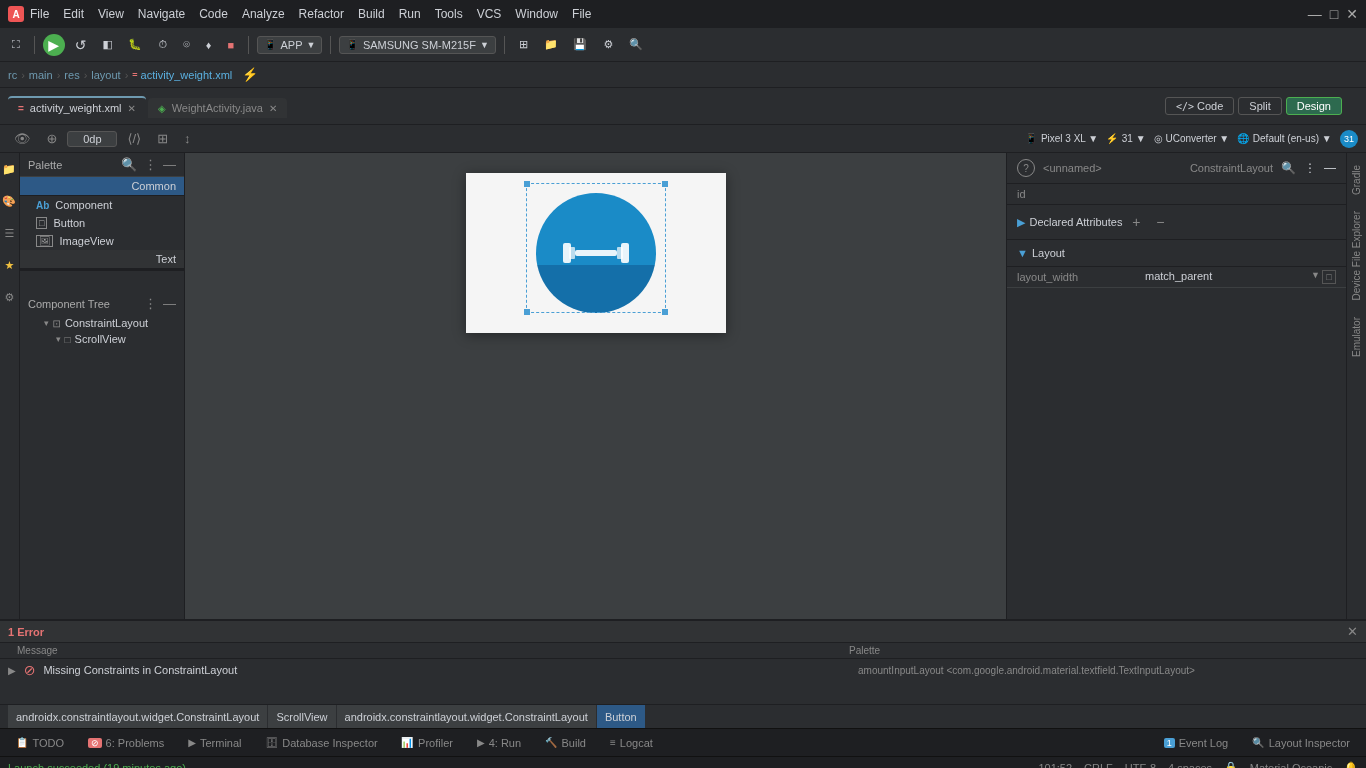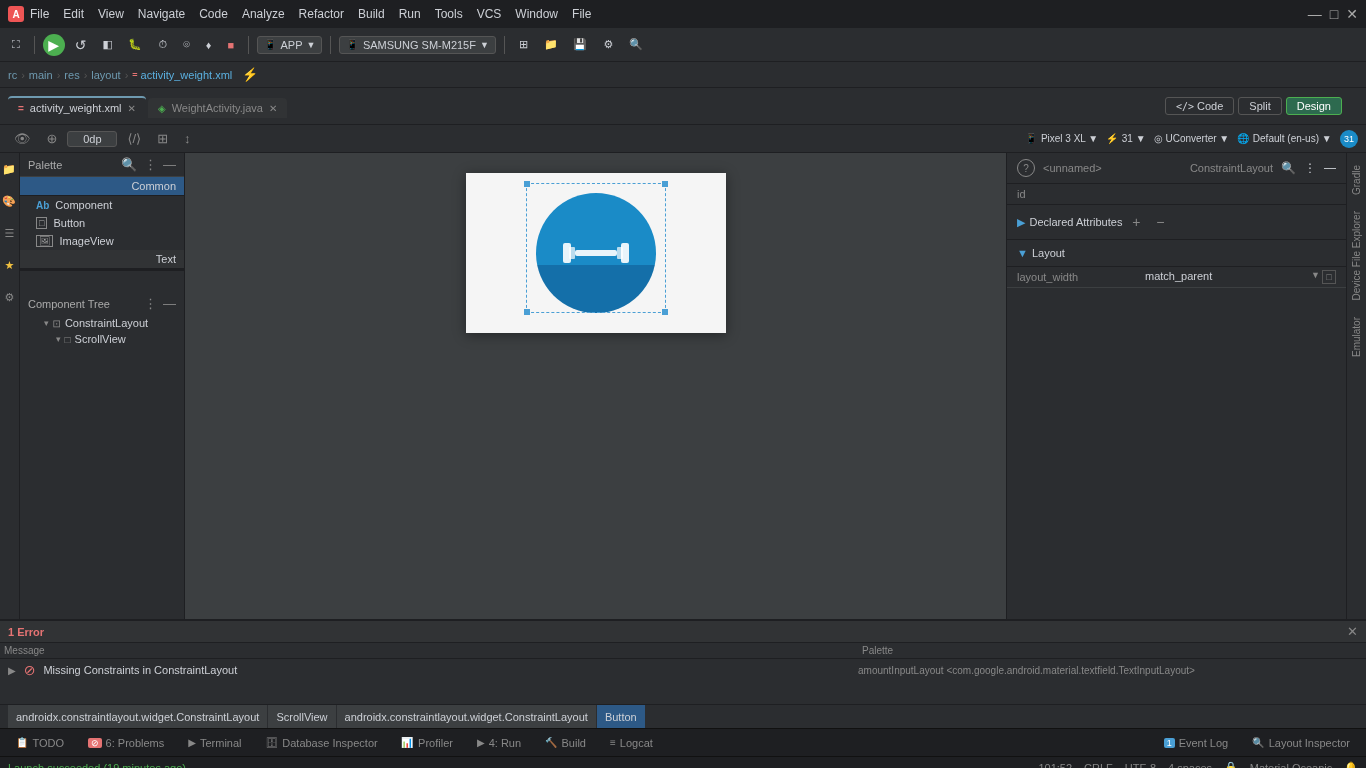--- a/index.html
+++ b/index.html
@@ -86,21 +86,21 @@
     .attrs-action-btn { width: 20px; height: 20px; background: none; border: none; color: #888; cursor: pointer; font-size: 14px; display: flex; align-items: center; justify-content: center; }
 
     
     .right-edge { width: 20px; background: #2b2d30; border-left: 1px solid #1e1f22; display: flex; flex-direction: column; align-items: center; gap: 8px; padding: 8px 2px; }
 
     
     .error-panel { background: #2b2d30; height: 85px; border-top: 2px solid #1e1f22; display: flex; flex-direction: column; }
     .error-header { padding: 3px 8px; font-size: 11px; color: #cdd0d6; display: flex; align-items: center; justify-content: space-between; background: #313335; border-bottom: 1px solid #1e1f22; }
     .error-header-left { display: flex; align-items: center; gap: 6px; }
     .error-count { font-weight: bold; color: #e57373; }
-    .error-col-headers { display: flex; padding: 2px 4px; font-size: 10px; color: #888; background: #2b2d30; border-bottom: 1px solid #1e1f22; }
+    .error-col-headers { display: flex; padding: 2px 17px; font-size: 10px; color: #888; background: #2b2d30; border-bottom: 1px solid #1e1f22; }
     .error-col-msg { flex: 1; }
     .error-col-src { width: 500px; }
     .error-row { display: flex; align-items: center; padding: 3px 8px; font-size: 11px; gap: 8px; cursor: pointer; }
     .error-expand { color: #888; font-size: 10px; }
     .error-icon { color: #e57373; font-size: 14px; }
     .error-message { flex: 1; color: #cdd0d6; }
     .error-source { width: 500px; font-size: 10px; color: #888; overflow: hidden; text-overflow: ellipsis; white-space: nowrap; }
 
     
     .path-bar { background: #2b2d30; height: 24px; display: flex; align-items: center; padding: 0 8px; gap: 0; font-size: 11px; border-top: 1px solid #1e1f22; }

